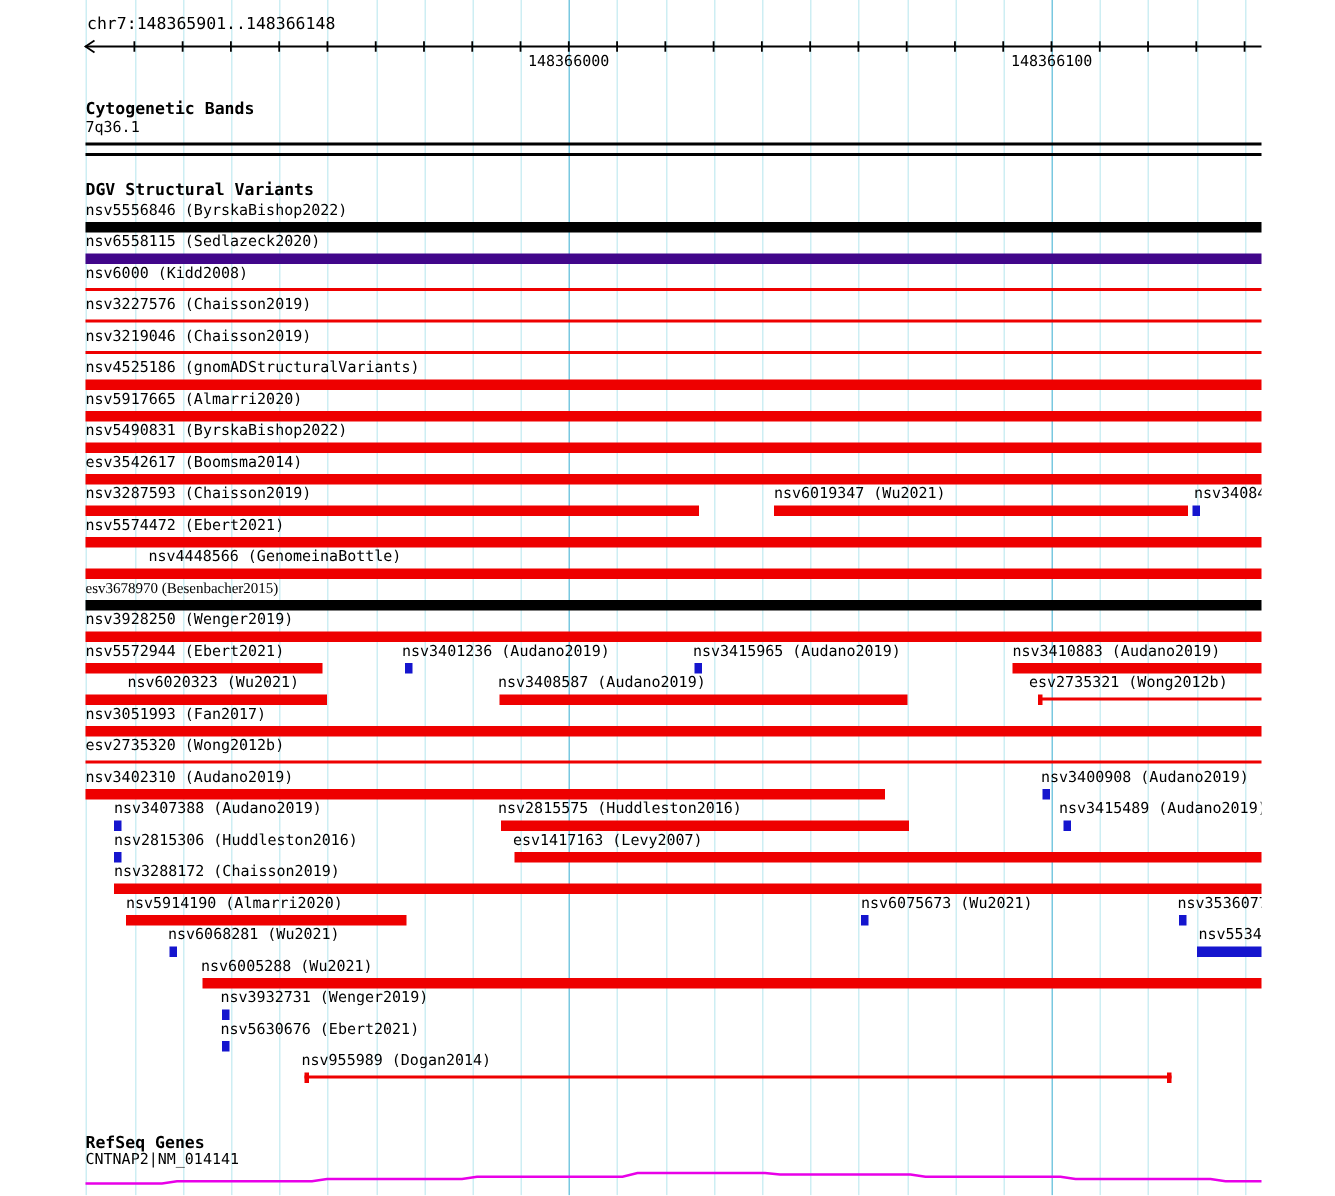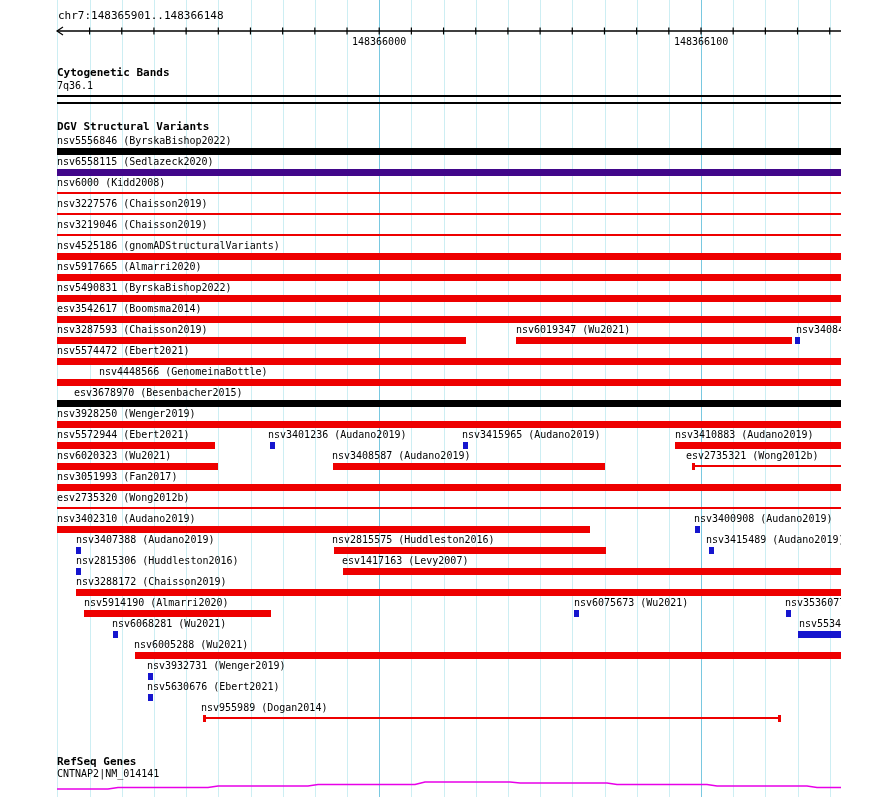--- a/index.html
+++ b/index.html
@@ -130,33 +130,33 @@
       <div class="txt" style="left: 57px; top: 323.5px;">nsv3287593 (Chaisson2019)</div>
       <div class="glyph g-bar c-red" style="left: 57px; width: 409px; top: 336.5px;"></div>
       <div class="txt" style="left: 516px; top: 323.5px;">nsv6019347 (Wu2021)</div>
       <div class="glyph g-bar c-red" style="left: 516px; width: 276px; top: 336.5px;"></div>
       <div class="txt" style="left: 796px; top: 323.5px;">nsv3408432 (Auda</div>
       <div class="glyph g-marker c-blue" style="left: 795px; top: 336.5px;"></div>
       <div class="txt" style="left: 57px; top: 344.5px;">nsv5574472 (Ebert2021)</div>
       <div class="glyph g-bar c-red" style="left: 57px; width: 805px; top: 357.5px;"></div>
       <div class="txt" style="left: 57px; top: 365.5px; padding-left: 42px;">nsv4448566 (GenomeinaBottle)</div>
       <div class="glyph g-bar c-red" style="left: 57px; width: 805px; top: 378.5px;"></div>
-      <div class="txt" style="left: 74px; top: 386.5px;">esv3678970 (Besenbacher2015)</div>
+      <div class="txt" style="left: 57px; top: 386.5px; font-family: Liberation Serif, serif;">esv3678970 (Besenbacher2015)</div>
       <div class="glyph g-bar c-black" style="left: 57px; width: 805px; top: 399.5px;"></div>
       <div class="txt" style="left: 57px; top: 407.5px;">nsv3928250 (Wenger2019)</div>
       <div class="glyph g-bar c-red" style="left: 57px; width: 805px; top: 420.5px;"></div>
       <div class="txt" style="left: 57px; top: 428.5px;">nsv5572944 (Ebert2021)</div>
       <div class="glyph g-bar c-red" style="left: 57px; width: 158px; top: 441.5px;"></div>
       <div class="txt" style="left: 268px; top: 428.5px;">nsv3401236 (Audano2019)</div>
       <div class="glyph g-marker c-blue" style="left: 270px; top: 441.5px;"></div>
       <div class="txt" style="left: 462px; top: 428.5px;">nsv3415965 (Audano2019)</div>
       <div class="glyph g-marker c-blue" style="left: 463px; top: 441.5px;"></div>
       <div class="txt" style="left: 675px; top: 428.5px;">nsv3410883 (Audano2019)</div>
       <div class="glyph g-bar c-red" style="left: 675px; width: 168px; top: 441.5px;"></div>
-      <div class="txt" style="left: 57px; top: 449.5px;">nsv6020323 (Wu2021)</div>
+      <div class="txt" style="left: 57px; top: 449.5px; padding-left: 28px;">nsv6020323 (Wu2021)</div>
       <div class="glyph g-bar c-red" style="left: 57px; width: 161px; top: 462.5px;"></div>
       <div class="txt" style="left: 332px; top: 449.5px;">nsv3408587 (Audano2019)</div>
       <div class="glyph g-bar c-red" style="left: 333px; width: 272px; top: 462.5px;"></div>
       <div class="txt" style="left: 686px; top: 449.5px;">esv2735321 (Wong2012b)</div>
       <div class="glyph capped" style="left: 692px; width: 166px; top: 462.5px;">
         <div class="cap"></div>
         <div class="cap r"></div>
         <div class="mid"></div>
       </div>
       <div class="txt" style="left: 57px; top: 470.5px;">nsv3051993 (Fan2017)</div>

